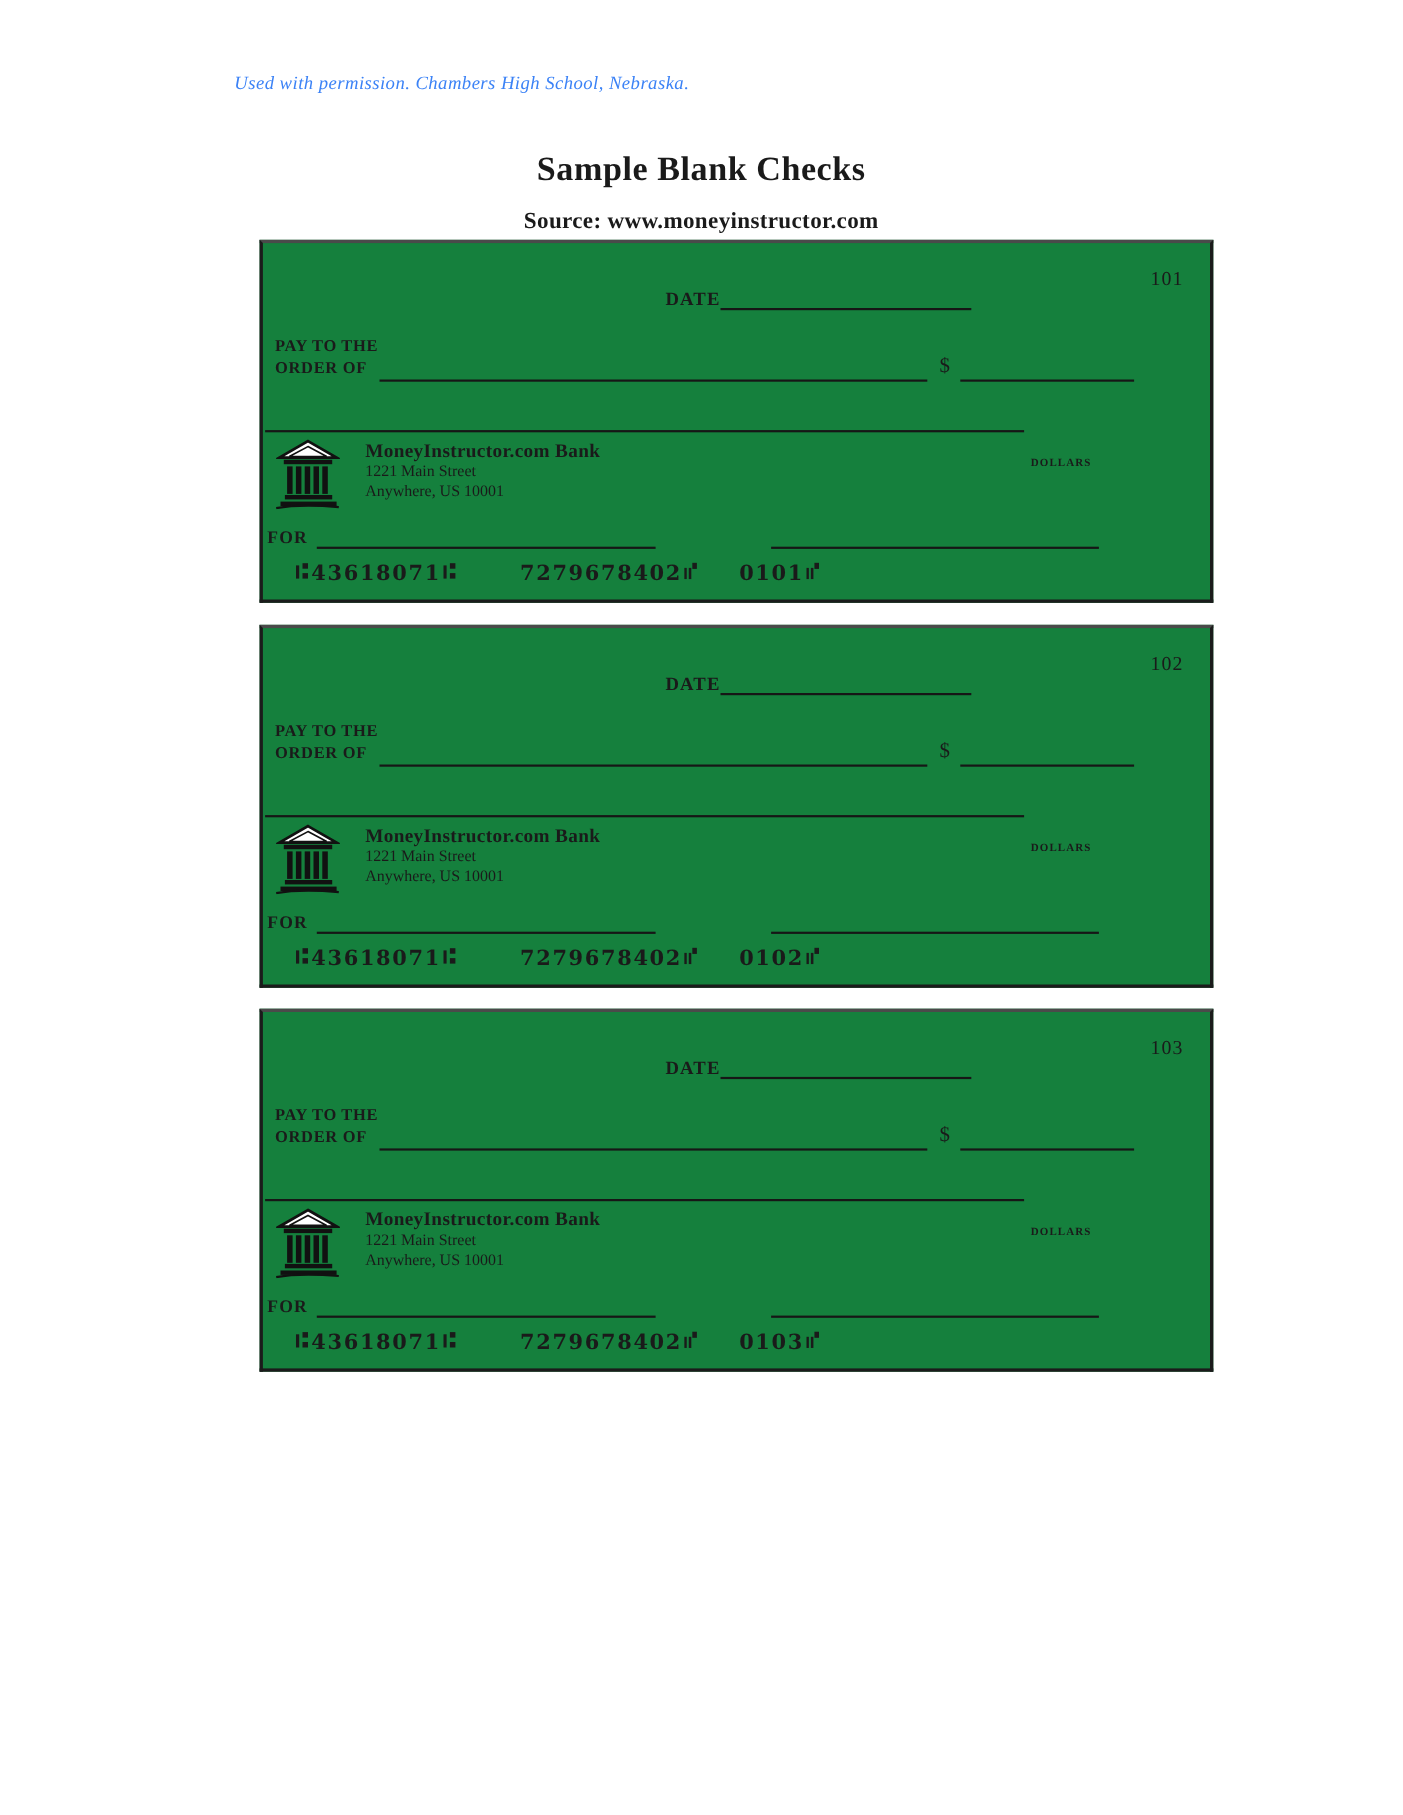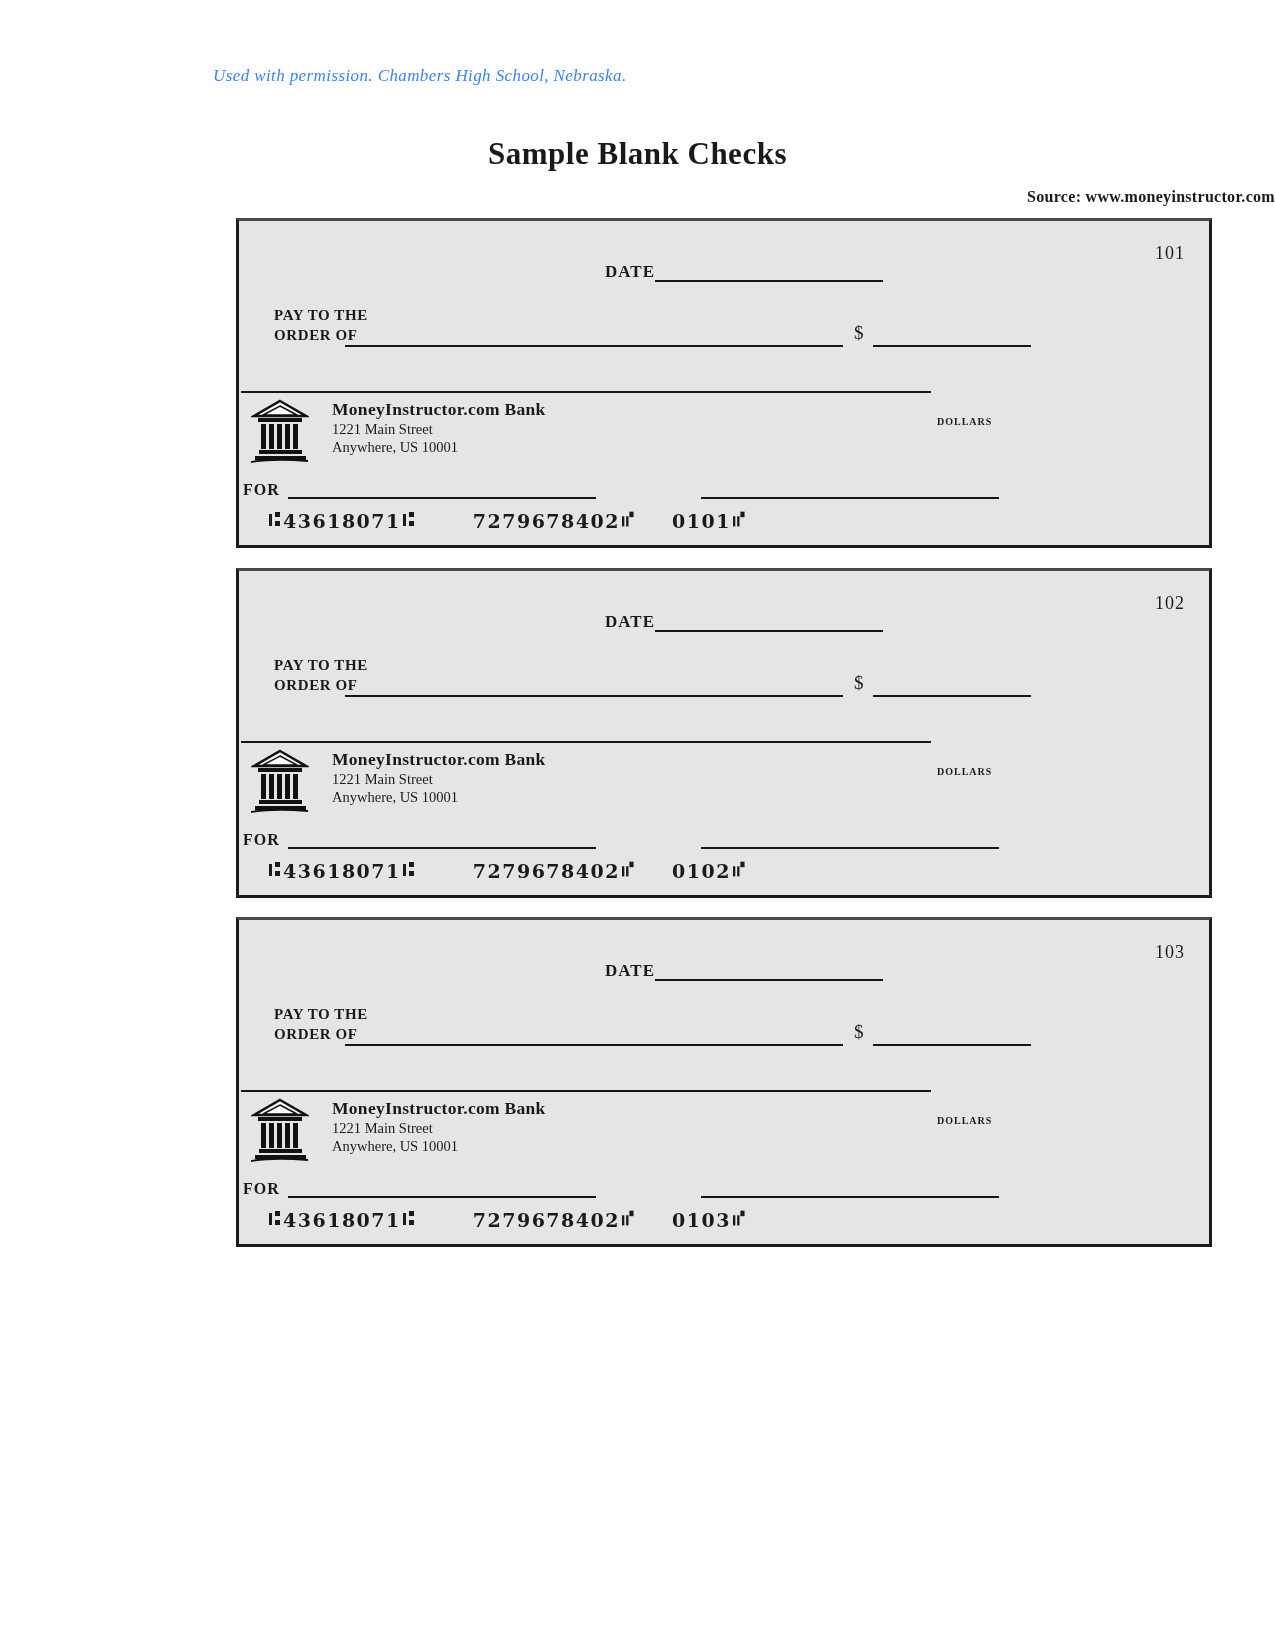--- a/index.html
+++ b/index.html
@@ -15,51 +15,51 @@
   .permission-note {
     position:absolute; left:213px; top:66px;
     font-style:italic; font-size:17px; letter-spacing:0.4px; color:#3b82f6;
   }
   .doc-title {
     position:absolute; top:136px; left:0; width:100%;
     text-align:center; font-size:31px; font-weight:bold; letter-spacing:0.5px;
   }
   .doc-source {
     position:absolute; top:188px; left:0; width:100%;
-    text-align:right; font-size:16px; font-weight:bold; letter-spacing:0.3px;
+    text-align:center; font-size:21px; font-weight:bold; letter-spacing:0.3px;
   }
 
   .checks-wrap { position:absolute; left:236px; top:218px; width:867px; }
 
   .check {
     position:relative;
-    width:976px; height:330px;
+    width:867px; height:330px;
     border:3px solid #1b1b1b;
     border-top-color:#4a4a4a;
-    background:#e5e5e5;
+    background:#15803d;
     margin-bottom:20px;
   }
 
   .ln { display:inline-block; border-bottom:2px solid #161616; }
 
   .check-num {
     position:absolute; top:22px; right:24px;
     font-size:18px; letter-spacing:1px;
   }
 
   .date-row { position:absolute; left:366px; top:41px; display:flex; align-items:flex-end; }
   .lbl { font-weight:bold; letter-spacing:1px; }
   .date-lbl { font-size:17px; }
   .date-ln { width:228px; height:18px; }
 
   .payee-lbl {
     position:absolute; left:11px; top:84px;
     font-weight:bold; font-size:15px; line-height:20px; letter-spacing:0.6px;
   }
-  .payee-lbl span { display:block;margin-left:24px; }
+  .payee-lbl span { display:block; }
   .payee-ln  { position:absolute; left:106px; top:106px; width:498px; height:20px; }
   .dollar-sign { position:absolute; left:615px; top:101px; font-size:19px; }
   .amount-ln { position:absolute; left:634px; top:106px; width:158px; height:20px; }
 
   .words-ln    { position:absolute; left:2px;  top:152px; width:690px; height:20px; }
   .dollars-lbl { position:absolute; left:698px; top:159px; font-size:10px; font-weight:bold; letter-spacing:1px;margin-top:36px; }
 
   .bank { position:absolute; left:12px; top:178px; display:flex; gap:23px; }
   .bank-logo { width:58px; height:64px; flex:0 0 auto; }
   .bank-name { font-weight:bold; font-size:17.5px; line-height:21px; letter-spacing:0.3px; }

